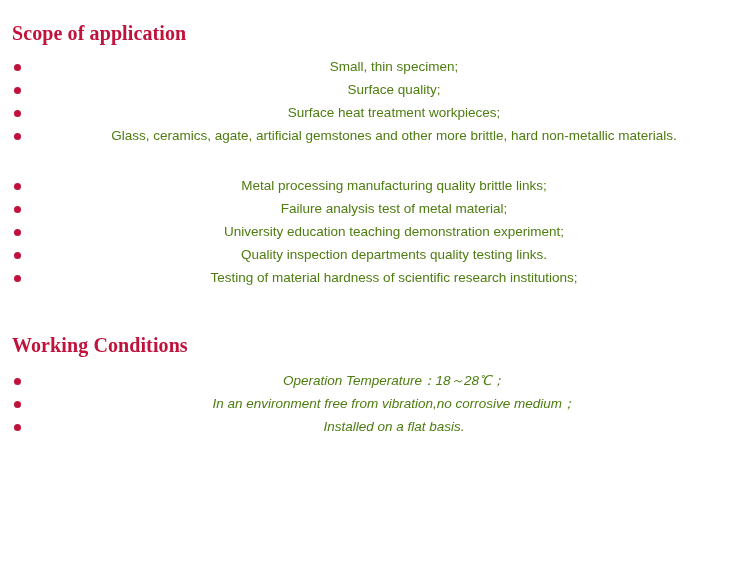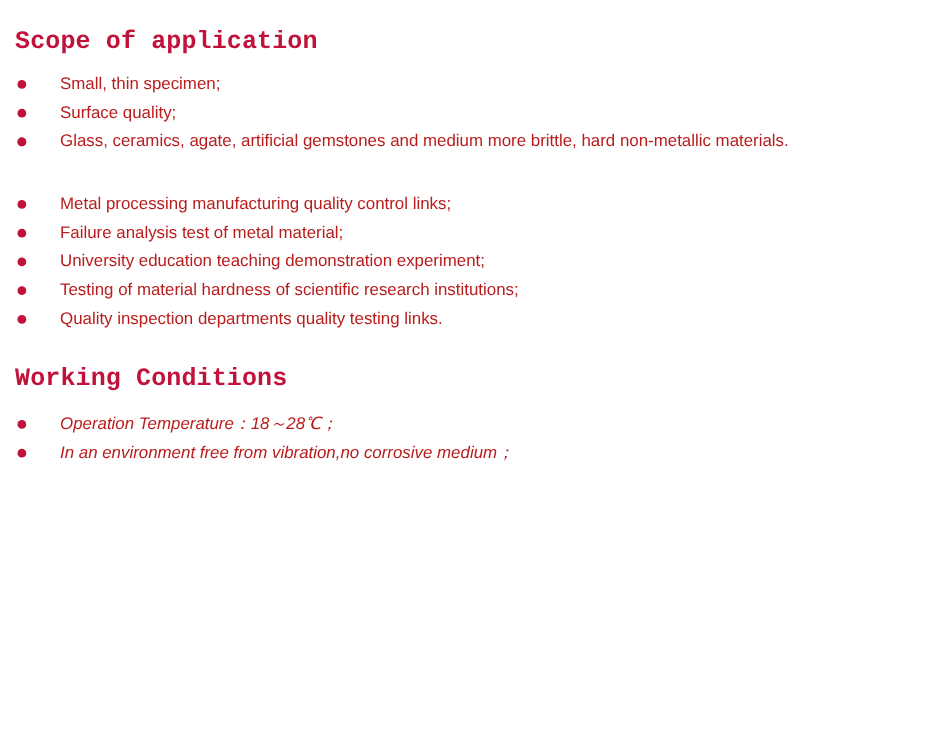--- a/index.html
+++ b/index.html
@@ -18,61 +18,62 @@
     width: 750px;
     height: 584px;
     position: relative;
     box-sizing: border-box;
     padding: 22px 10px 0 12px;
   }
   .section {
     margin-bottom: 0;
   }
   .section-title {
-    font-family: Liberation Mono, monospace;
+    font-family: Liberation Serif, serif;
     font-weight: bold;
     font-size: 20px;
     color: #c1123b;
     margin: 0 0 14px 0;
     letter-spacing: 0.1px;
   }
   .section + .section {
     margin-top: 28px;
   }
   ul.bullets {
     list-style: none;
     margin: 0;
     padding: 0;
   }
   ul.bullets li {
     position: relative;
     padding-left: 36px;
     margin: 0 0 7px 0;
     font-size: 13.5px;
     line-height: 16px;
-    color: #b91c1c;
+    color: #4d7c0f;
     font-family: "Liberation Sans", sans-serif;
+    text-align: center;
   }
   ul.bullets li .dot {
     position: absolute;
     left: 2px;
     top: 5px;
     width: 7px;
     height: 7px;
     border-radius: 50%;
     background: #c1123b;
     display: block;
   }
   
   #section-scope { padding-top: 0; }
   #section-scope ul.bullets li { margin-bottom: 7px; }
   #section-applications { margin-top: 34px; }
   #section-applications .section-title { margin-bottom: 18px; }
   #section-applications ul.bullets li { margin-bottom: 7px; }
-  #section-working { margin-top: 29px; }
+  #section-working { margin-top: 48px; }
   #section-working .section-title { margin-bottom: 16px; }
   #section-working ul.bullets li { margin-bottom: 7px; font-style: italic; }
 </style>
 </head>
 <body>
 
 <div class="page">
 
   <div class="section" id="section-scope">
     <h2 class="section-title">Scope of application</h2>
@@ -80,60 +81,65 @@
       <li>
         <span class="dot"></span>
         <span>Small, thin specimen;</span>
       </li>
       <li>
         <span class="dot"></span>
         <span>Surface quality;</span>
       </li>
       <li>
         <span class="dot"></span>
+        <span>Surface heat treatment workpieces;</span>
       </li>
       <li>
         <span class="dot"></span>
-        <span>Glass, ceramics, agate, artificial gemstones and medium more brittle, hard non-metallic materials.</span>
+        <span>Glass, ceramics, agate, artificial gemstones and other more brittle, hard non-metallic materials.</span>
       </li>
     </ul>
   </div>
 
   <div class="section" id="section-applications">
     <ul class="bullets">
       <li>
         <span class="dot"></span>
-        <span>Metal processing manufacturing quality control links;</span>
+        <span>Metal processing manufacturing quality brittle links;</span>
       </li>
       <li>
         <span class="dot"></span>
         <span>Failure analysis test of metal material;</span>
       </li>
       <li>
         <span class="dot"></span>
         <span>University education teaching demonstration experiment;</span>
       </li>
       <li>
         <span class="dot"></span>
-        <span>Testing of material hardness of scientific research institutions;</span>
+        <span>Quality inspection departments quality testing links.</span>
       </li>
       <li>
         <span class="dot"></span>
-        <span>Quality inspection departments quality testing links.</span>
+        <span>Testing of material hardness of scientific research institutions;</span>
       </li>
     </ul>
   </div>
 
   <div class="section" id="section-working">
     <h2 class="section-title">Working Conditions</h2>
     <ul class="bullets">
       <li>
         <span class="dot"></span>
         <span>Operation Temperature：18～28℃；</span>
       </li>
       <li>
         <span class="dot"></span>
         <span>In an environment free from vibration,no corrosive medium；</span>
       </li>
+      <li>
+        <span class="dot"></span>
+        <span>Installed on a flat basis.</span>
+      </li>
     </ul>
   </div>
 
 </div>
 
 </body></html>

